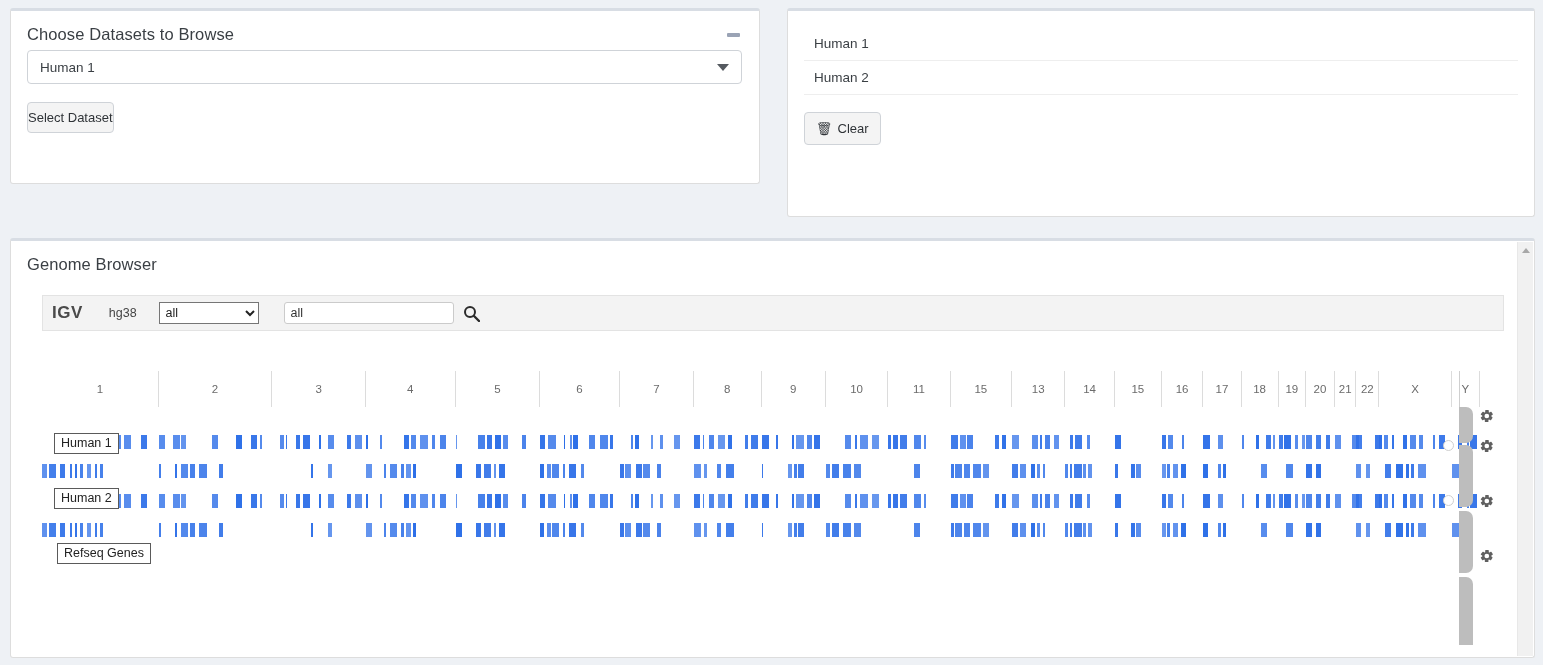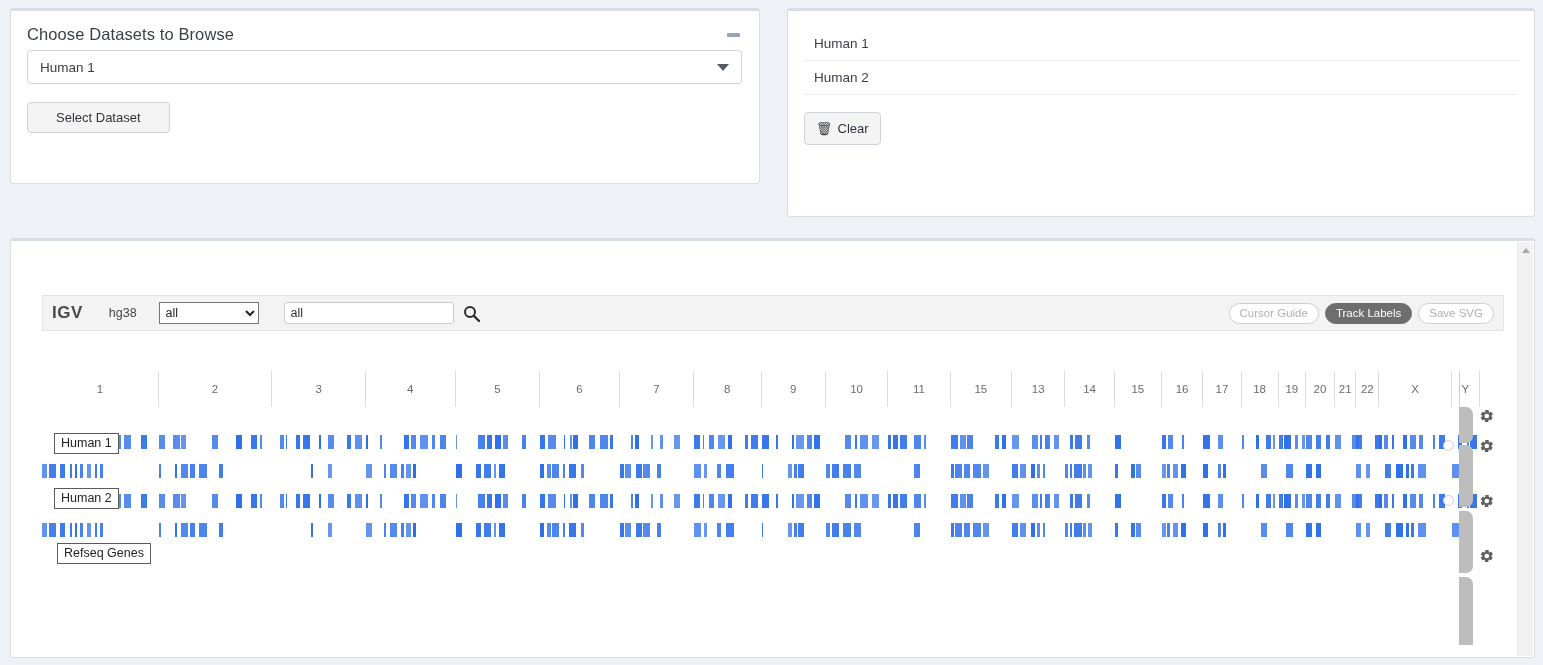--- a/index.html
+++ b/index.html
@@ -72,21 +72,21 @@
   }
   .btn {
     display: inline-flex; align-items: center; justify-content: center;
     font-size: 13px;
     border-radius: 4px;
     cursor: pointer;
     border: 1px solid #cfd3d8;
     background: #f4f4f4;
     color: #2f3337;
     height: 31px;
-    padding: 0 28px;
+    padding: 0 0;
   }
   #select-dataset-btn { margin-top: 18px; }
 
   
   .ds-table { width: 100%; margin-top: 16px; }
   .ds-th {
     font-size: 12.8px; font-weight: bold; color: #22252a;
     padding: 0 0 11px 10px;
     border-bottom: 1px solid #e6e6e6;
   }
@@ -259,44 +259,42 @@
     <div class="ds-actions">
       <div class="btn" id="clear-btn">
         <span class="trash-icon">🗑</span>
         <span>Clear</span>
       </div>
     </div>
   </div>
 </div>
 
 <div class="panel" id="browser-panel">
+  <div class="panel-head">
+    <span class="panel-title">Genome Browser</span>
+  </div>
 
   <div class="vscroll">
     <span class="arrow-up"></span>
   </div>
 
   <div class="igv-root">
 
     <div class="igv-toolbar">
       <span class="igv-logo">IGV</span>
       <span class="genome-id">hg38</span>
       <select class="chr-select">
         <option>all</option>
       </select>
       <input class="locus-input" type="text" value="all" style="">
       <span class="search-icon">
         <svg width="17" height="17" viewBox="0 0 17 17">
           <circle cx="7" cy="7" r="5" fill="none" stroke="#2b2b2b" stroke-width="2"></circle>
           <line x1="11" y1="11" x2="16" y2="16" stroke="#2b2b2b" stroke-width="2.4" stroke-linecap="round"></line>
         </svg>
-      </span>
-      <span class="toolbar-right">
-        <span class="pill">Cursor Guide</span>
-        <span class="pill active">Track Labels</span>
-        <span class="pill">Save SVG</span>
       </span>
     </div>
 
     <div class="chr-ruler" id="chr-ruler">
         <div class="chr-cell" style="left: 0px; width: 116.731px;">
           <span>1</span>
         </div>
         <div class="chr-cell" style="left: 116.731px; width: 113.712px;">
           <span>2</span>
         </div>

